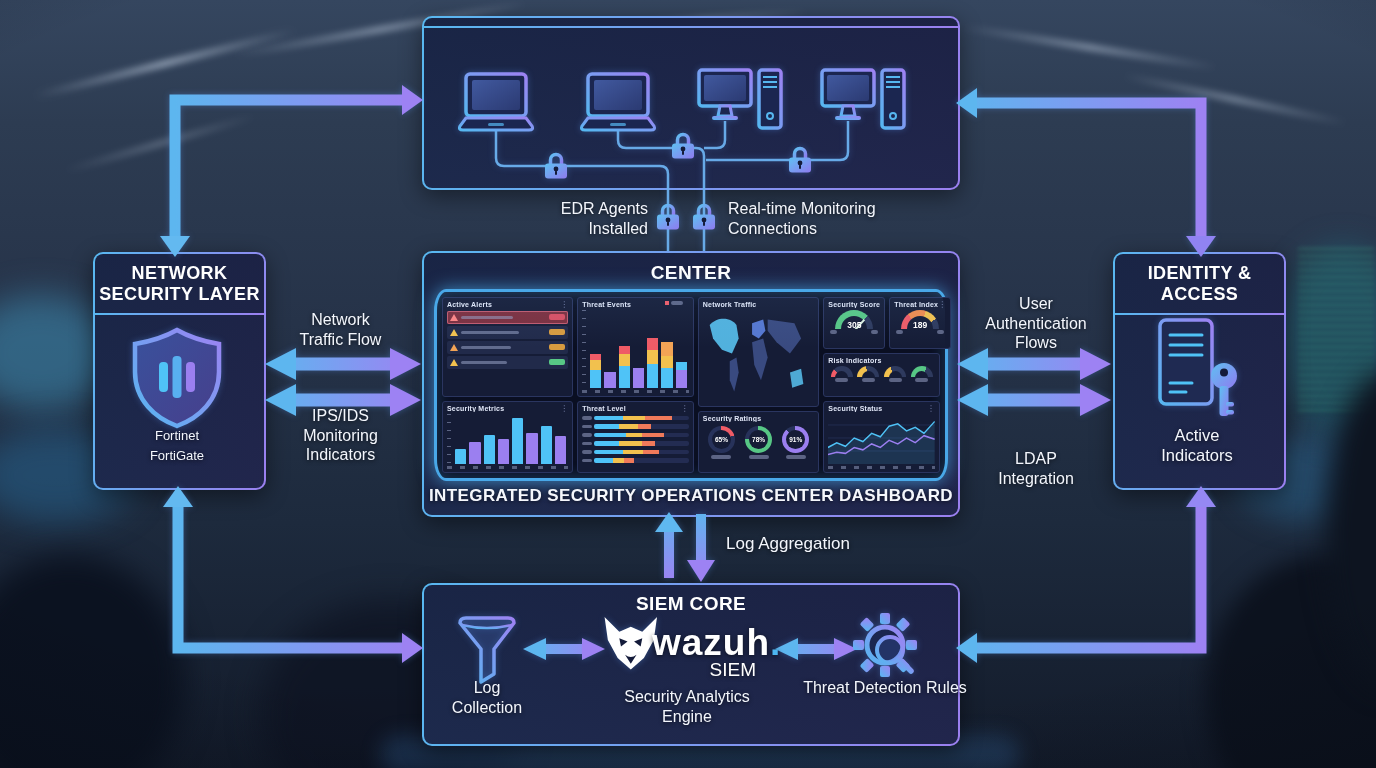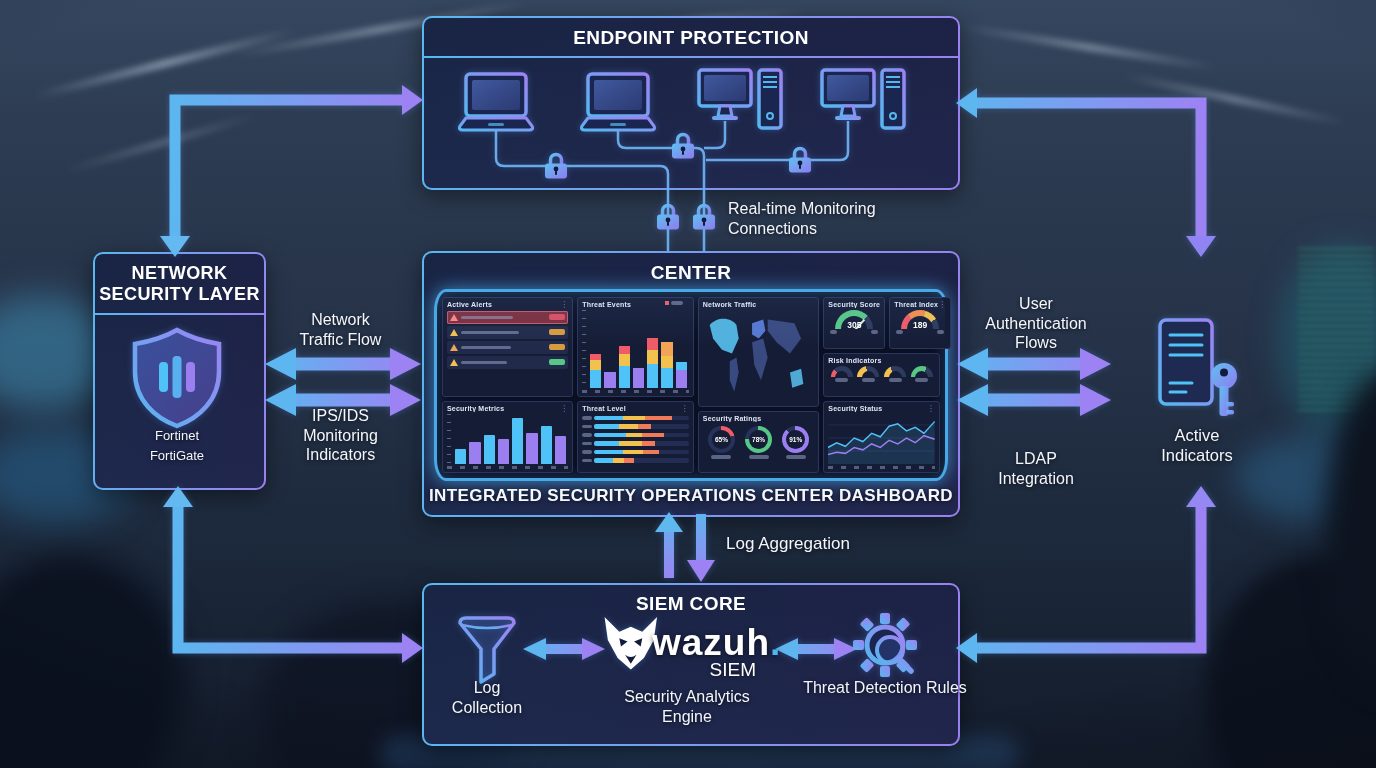--- a/index.html
+++ b/index.html
@@ -127,29 +127,32 @@
     <div class="glow" style="left:1236px;top:436px;width:150px;height:85px;background:rgba(50,130,180,.35);filter:blur(15px);"></div>
     <div class="blob" style="left:1205px;top:555px;width:240px;height:280px;background:#0c121e;filter:blur(11px);"></div>
     <div class="blob" style="left:1325px;top:370px;width:130px;height:320px;background:#0d1420;filter:blur(13px);"></div>
     <div class="blob" style="left:-45px;top:555px;width:230px;height:250px;background:#0b1220;filter:blur(15px);"></div>
     <div class="blob" style="left:260px;top:600px;width:260px;height:230px;background:rgba(13,19,33,.75);filter:blur(16px);"></div>
     <div class="blob" style="left:380px;top:735px;width:640px;height:40px;background:rgba(70,140,220,.22);filter:blur(10px);border-radius:20px;"></div>
     <div class="vignette"></div>
   </div>
 
   <div class="pbox" id="box-endpoint" style="left:422px;top:16px;width:534px;height:170px;">
-    <div class="bhead" style="font-size:19px;">ENDPOINT PROTECTION</div>
     <div class="bdiv"></div>
   </div>
 
   <div class="pbox" id="box-network" style="left:93px;top:252px;width:169px;height:234px;">
     <div class="bhead">NETWORK SECURITY LAYER</div>
     <div class="bdiv"></div>
   </div>
 
+  <div class="pbox" id="box-identity" style="left:1113px;top:252px;width:169px;height:234px;">
+    <div class="bhead" style="padding-left:12px;padding-right:12px;">IDENTITY &amp; ACCESS</div>
+    <div class="bdiv"></div>
+  </div>
 
   <div class="pbox" id="box-center" style="left:422px;top:251px;width:534px;height:262px;">
     <div class="bhead" style="font-size:19px;">CENTER</div>
 
     <div id="monitor">
       <div class="dcol" id="col1">
         <div class="dp p-alerts">
           <div class="dp-head">
               <span class="dp-title">Active Alerts</span>
               <span class="dots"></span>
@@ -636,20 +639,21 @@
         <rect x="8" y="5" width="10" height="11" rx="2" transform="rotate(-45 13 10.5)"></rect>
         <rect x="44" y="46" width="10" height="11" rx="2" transform="rotate(-45 49 51.5)"></rect>
         <rect x="8" y="46" width="10" height="11" rx="2" transform="rotate(45 13 51.5)"></rect>
       </g>
       <circle cx="31" cy="31" r="18" fill="#1b2650" stroke="url(#devGrad)" stroke-width="5"></circle>
       <circle cx="36" cy="36" r="13" fill="rgba(86,130,235,.15)" stroke="url(#devGrad)" stroke-width="4"></circle>
       <path d="M45,45 L57,57" stroke="url(#devGrad)" stroke-width="5.5" stroke-linecap="round"></path>
     </g>
   </svg>
 
+  <div class="lbl" id="lbl-edr">EDR Agents Installed</div>
   <div class="lbl" id="lbl-rtm">Real-time Monitoring Connections</div>
   <div class="lbl" id="lbl-traffic">Network Traffic Flow</div>
   <div class="lbl" id="lbl-ips">IPS/IDS Monitoring Indicators</div>
   <div class="lbl" id="lbl-auth">User Authentication Flows</div>
   <div class="lbl" id="lbl-ldap">LDAP Integration</div>
   <div class="lbl" id="lbl-logagg">Log Aggregation</div>
   <div class="lbl" id="lbl-fortinet">Fortinet FortiGate</div>
   <div class="lbl" id="lbl-ad">Active Indicators</div>
   <div class="lbl" id="lbl-logcol">Log Collection</div>
   <div class="lbl" id="lbl-engine">Security Analytics Engine</div>

